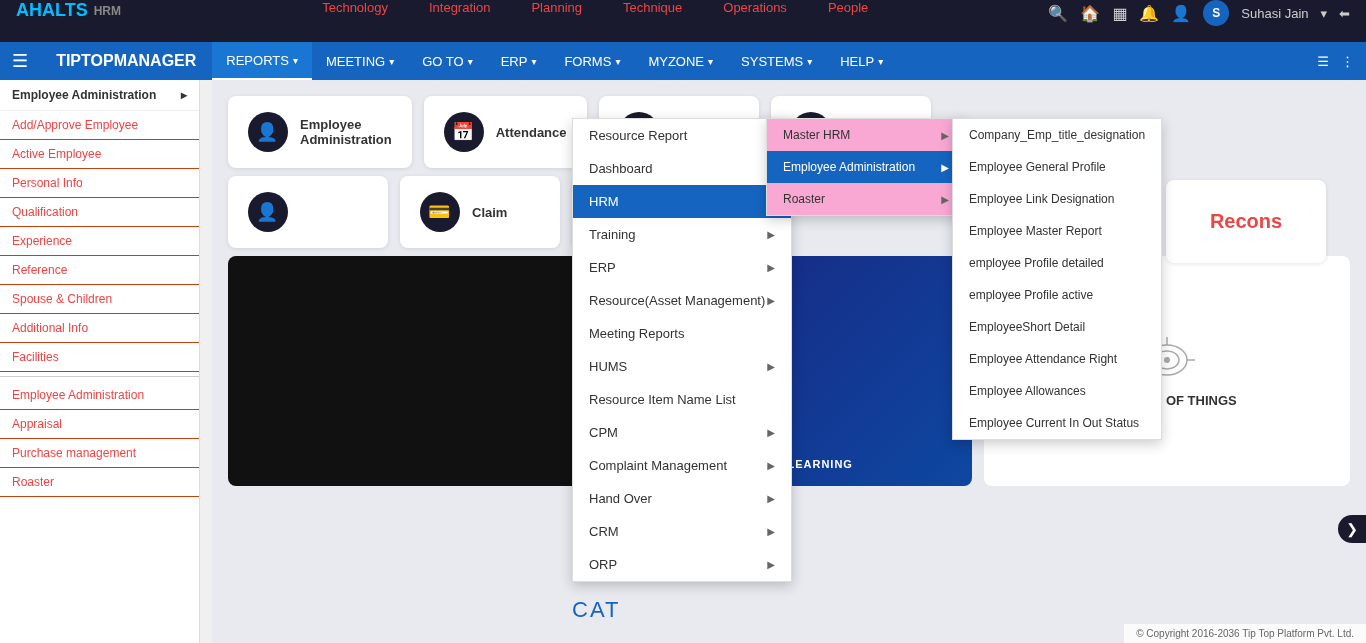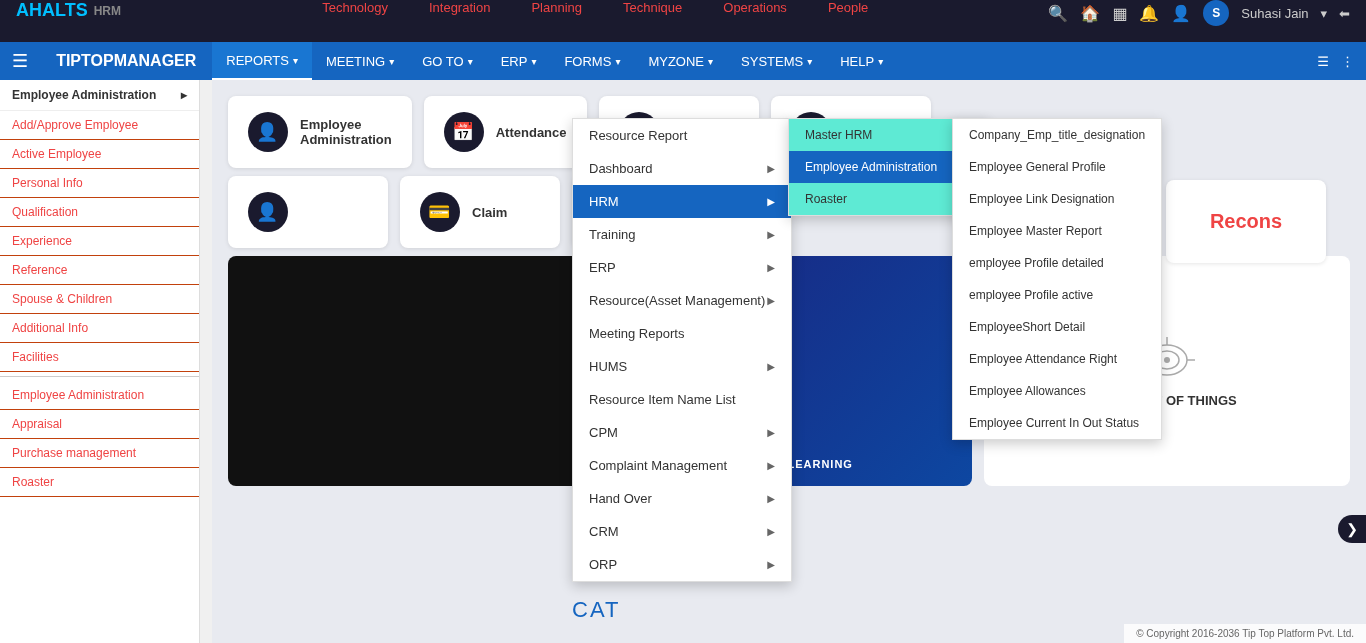--- a/index.html
+++ b/index.html
@@ -242,22 +242,22 @@
       display: flex;
       justify-content: space-between;
       align-items: center;
     }
     .dropdown-item.active { background: #1565c0; color: white; }
 
     
     .hrm-submenu {
       position: absolute;
       top: 38px;
-      left: 576px;
-      background: #5eead4;
+      left: 554px;
+      background: #f9a8d4;
       min-width: 200px;
       box-shadow: 0 4px 12px rgba(0,0,0,0.2);
       z-index: 201;
       border: 1px solid #ddd;
     }
 
     
     .emp-admin-submenu {
       position: absolute;
       top: 38px;

